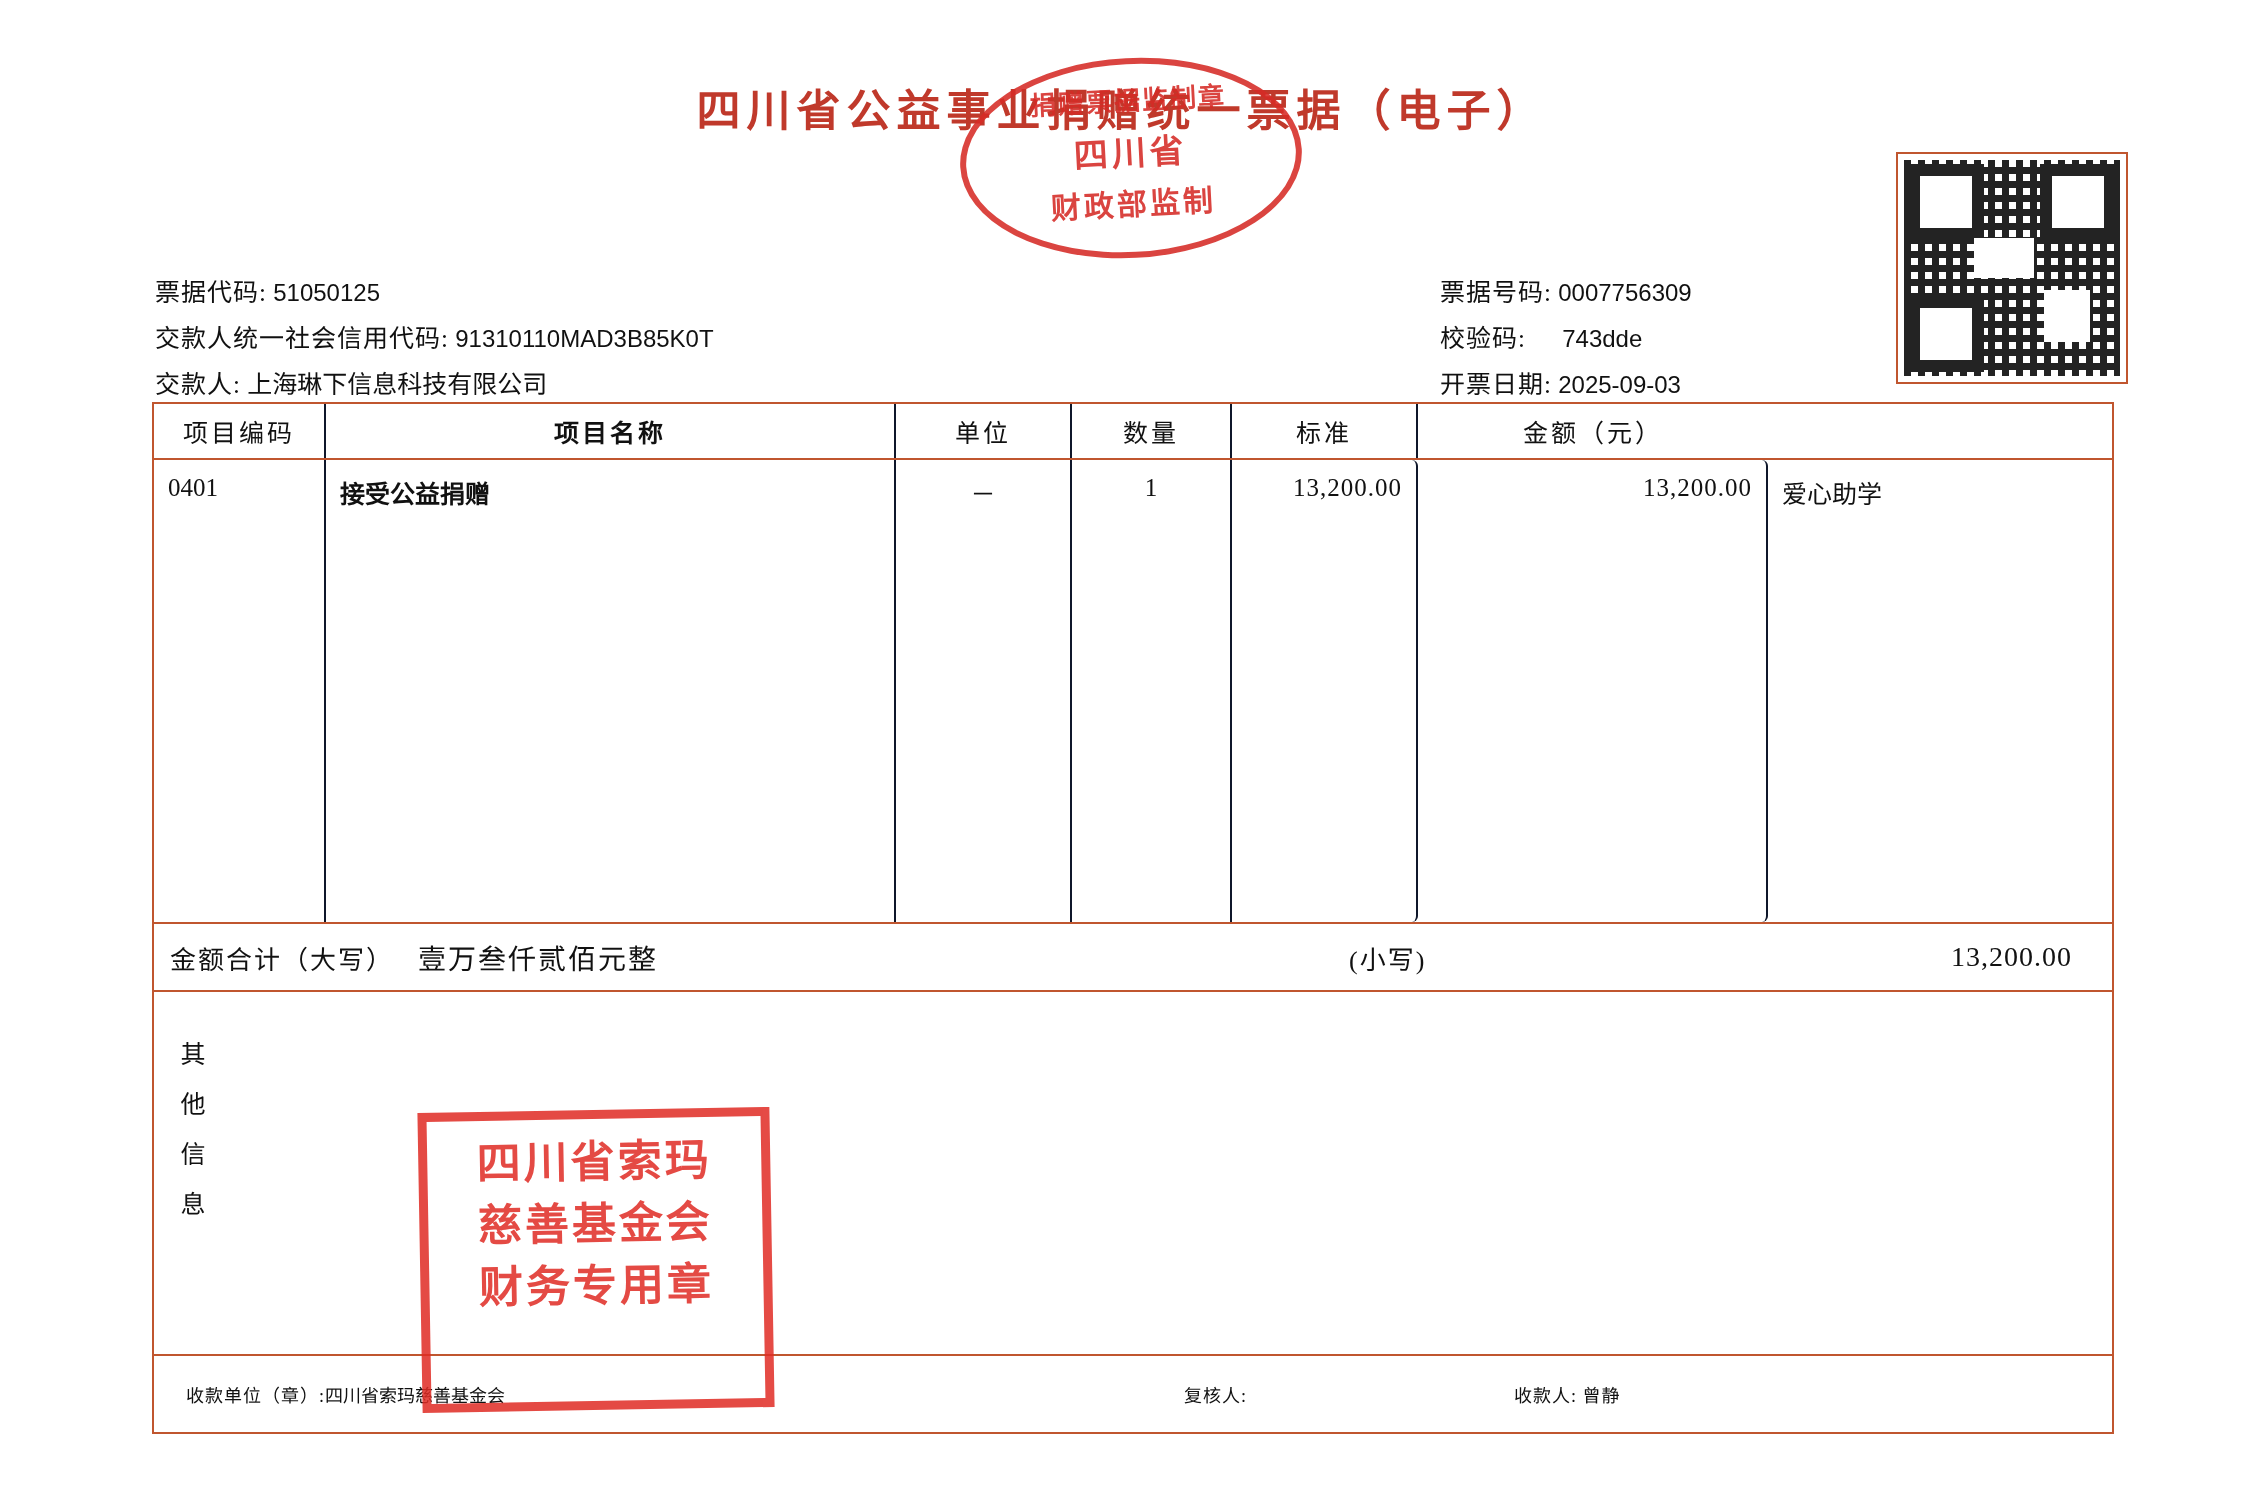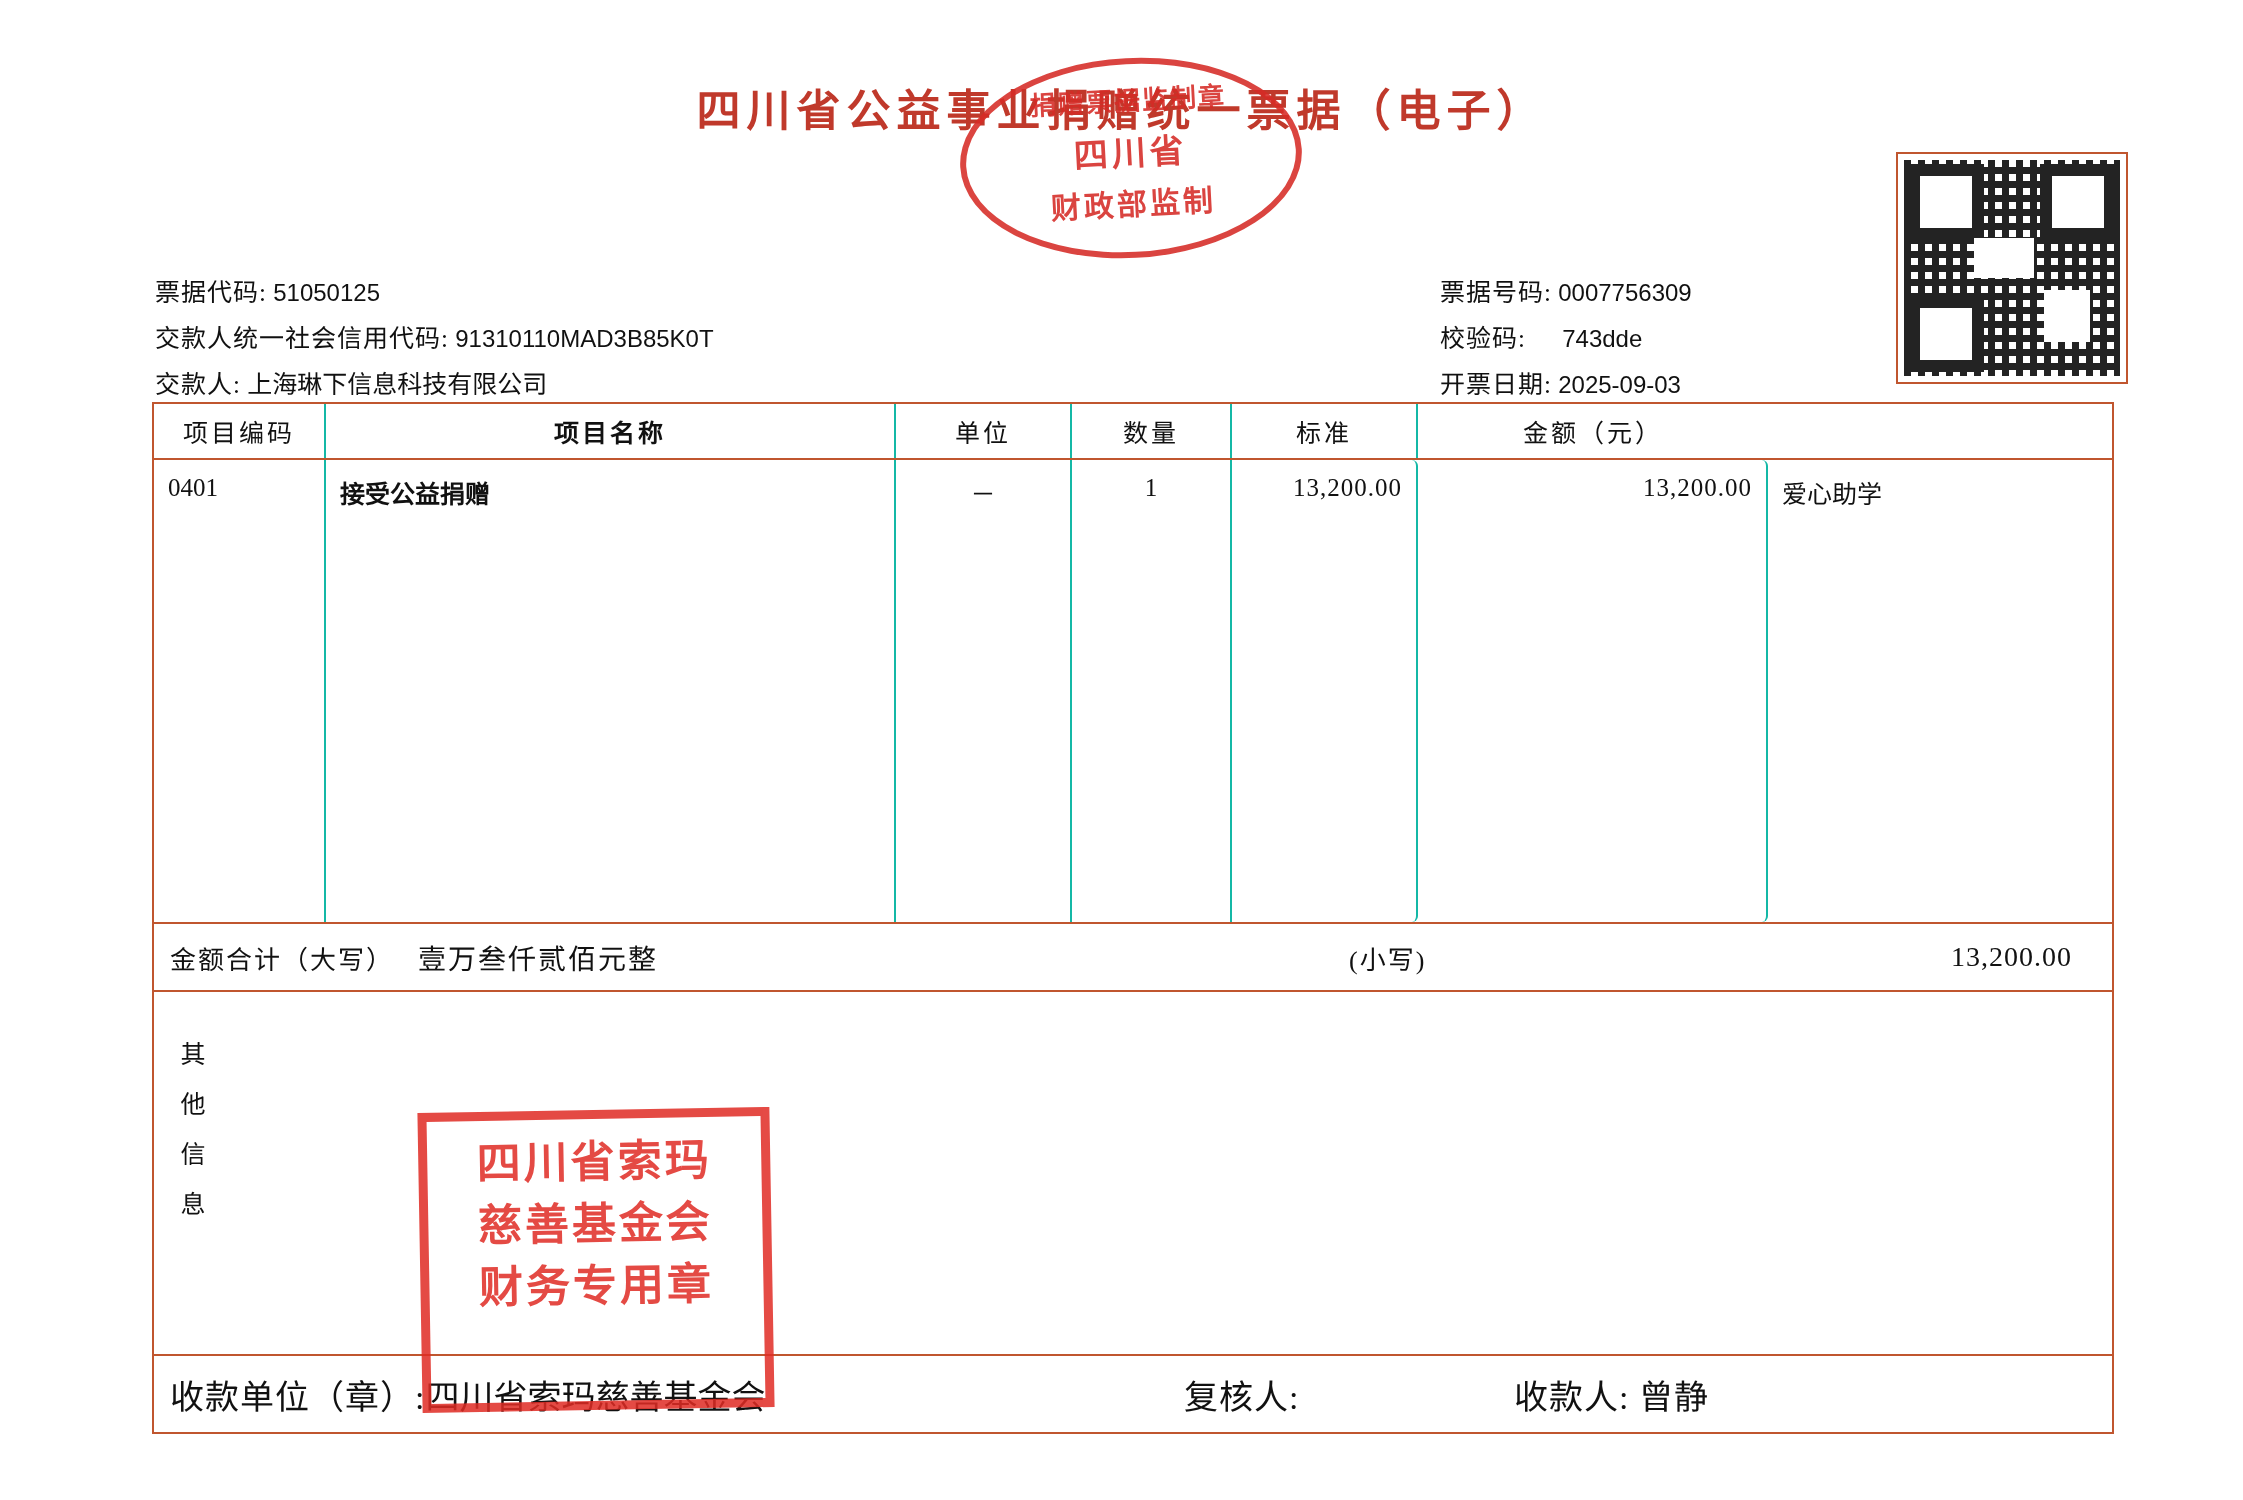--- a/index.html
+++ b/index.html
@@ -110,21 +110,21 @@
   .tbl {
     position: absolute;
     left: 152px;
     top: 402px;
     width: 1962px;
     border: 2px solid #c0562f;
     box-sizing: border-box;
   }
   .tbl .row { display: flex; }
   .tbl .cell {
-    border-right: 2px solid #14b8a6;
+    border-right: 2px solid #0f172a;
     box-sizing: border-box;
     padding: 0 14px;
     font-size: 25px;
     display: flex;
     align-items: center;
   }
   .tbl .cell:last-child { border-right: none; }
 
   .head .cell {
     height: 54px;
@@ -181,21 +181,22 @@
     line-height: 50px;
     letter-spacing: 0;
     text-align: center;
   }
 
   
   .foot {
     display: flex;
     align-items: center;
     height: 76px;
-    font-size: 34px;
+    font-size: 18px;
+    padding-left: 16px;
   }
   .foot .f1 { padding-left: 16px; letter-spacing: 1px; }
   .foot .f2 { position: absolute; left: 1030px; letter-spacing: 1px; }
   .foot .f3 { position: absolute; left: 1360px; letter-spacing: 1px; }
   .foot-wrap { position: relative; }
 
   
   .oval-stamp {
     position: absolute;
     left: 960px;

